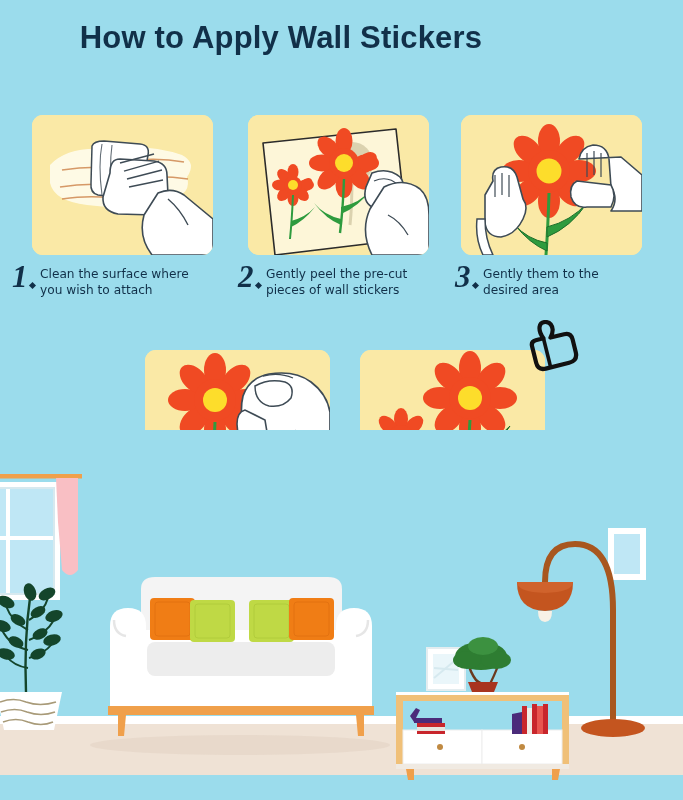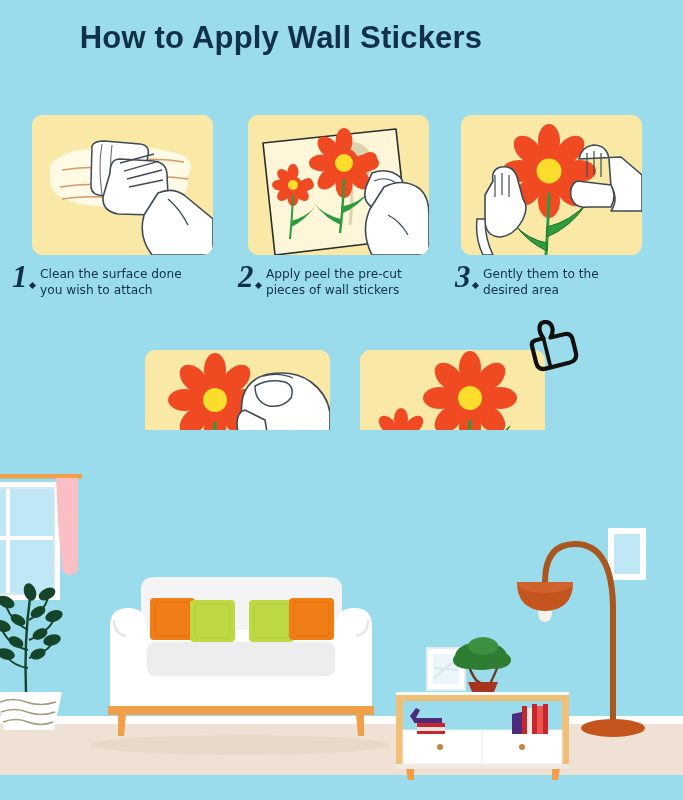--- a/index.html
+++ b/index.html
@@ -93,21 +93,21 @@
       <path d="M97 72 L131 65" stroke="#3E4B55" stroke-width="1.3" fill="none"></path>
 
       <path d="M126 78 Q140 72 152 80 L181 104 L181 140 L120 140 Q106 122 112 100 Z" fill="#FFFFFF" stroke="#3E4B55" stroke-width="1.6" stroke-linejoin="round"></path>
       <path d="M136 84 Q148 94 156 110" stroke="#3E4B55" stroke-width="1.4" fill="none"></path>
     </svg>
   </div>
 
   <div class="caption" style="left:12px; top:262px; width:215px;">
     <span class="step-num">1</span>
     <span class="step-dot"></span>
-    <span class="step-text">Clean the surface done
+    <span class="step-text">Clean the surface where
 you wish to attach</span>
   </div>
 
   <div class="panel" style="left:248px; top:115px; width:181px; height:140px;">
     <svg viewBox="0 0 181 140" xmlns="http://www.w3.org/2000/svg">
       <rect width="181" height="140" fill="#FAE9A6"></rect>
 
       <path d="M15 28 L148 14 L160 124 L27 140 Z" fill="#FDF6D8" stroke="#2B2B2B" stroke-width="1.6" stroke-linejoin="round"></path>
 
       <g fill="#C9BF9A" opacity="0.65">
@@ -153,21 +153,21 @@
       <path d="M124 58 Q140 52 152 62 Q160 72 150 86 Q136 96 124 92 Q114 86 118 72 Z" fill="#FFFFFF" stroke="#3E4B55" stroke-width="1.6"></path>
       <path d="M126 66 Q140 60 150 70" stroke="#3E4B55" stroke-width="1.2" fill="none"></path>
       <path d="M136 72 Q156 62 172 74 Q181 82 181 100 L181 140 L124 140 Q112 116 122 94 Z" fill="#FFFFFF" stroke="#3E4B55" stroke-width="1.6" stroke-linejoin="round"></path>
       <path d="M140 100 Q152 106 160 120" stroke="#3E4B55" stroke-width="1.3" fill="none"></path>
     </svg>
   </div>
 
   <div class="caption" style="left:238px; top:262px; width:215px;">
     <span class="step-num">2</span>
     <span class="step-dot"></span>
-    <span class="step-text">Apply peel the pre-cut
+    <span class="step-text">Gently peel the pre-cut
 pieces of wall stickers</span>
   </div>
 
   <div class="panel" style="left:461px; top:115px; width:181px; height:140px;">
     <svg viewBox="0 0 181 140" xmlns="http://www.w3.org/2000/svg">
       <rect width="181" height="140" fill="#FAE9A6"></rect>
 
       <g transform="translate(88,56)">
         <g fill="#F04A23">
           <ellipse cx="0" cy="-30" rx="11" ry="17"></ellipse>

